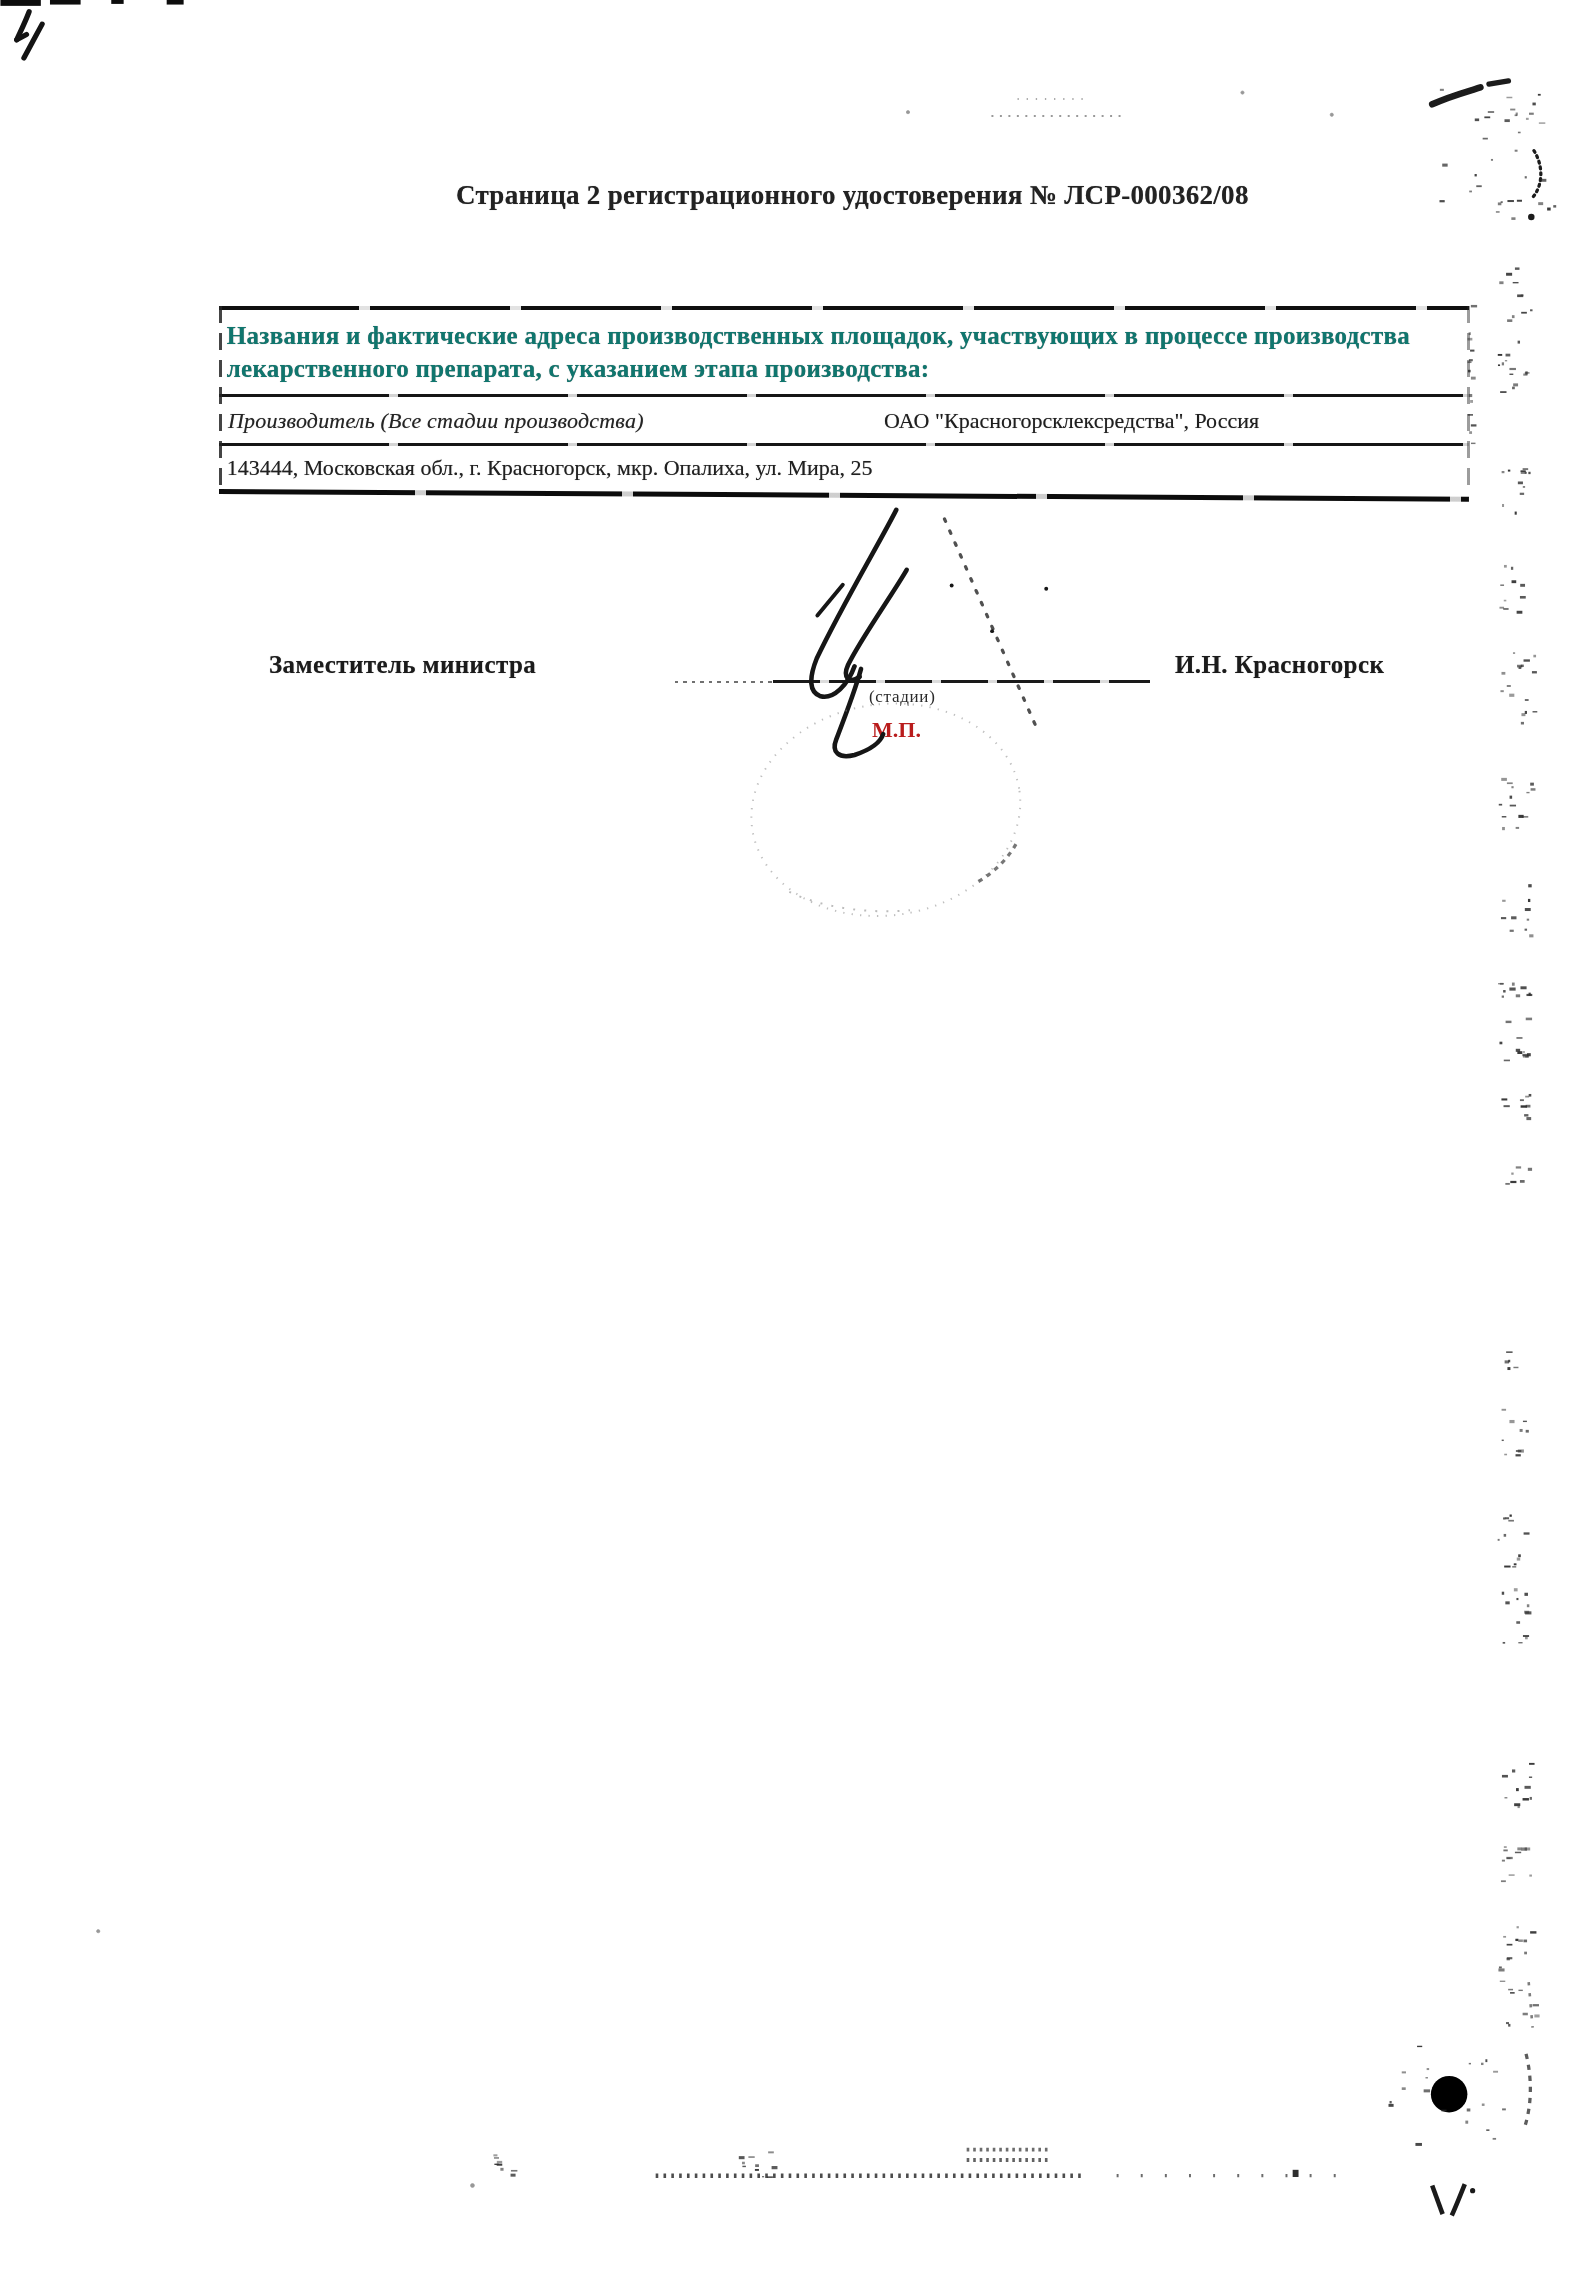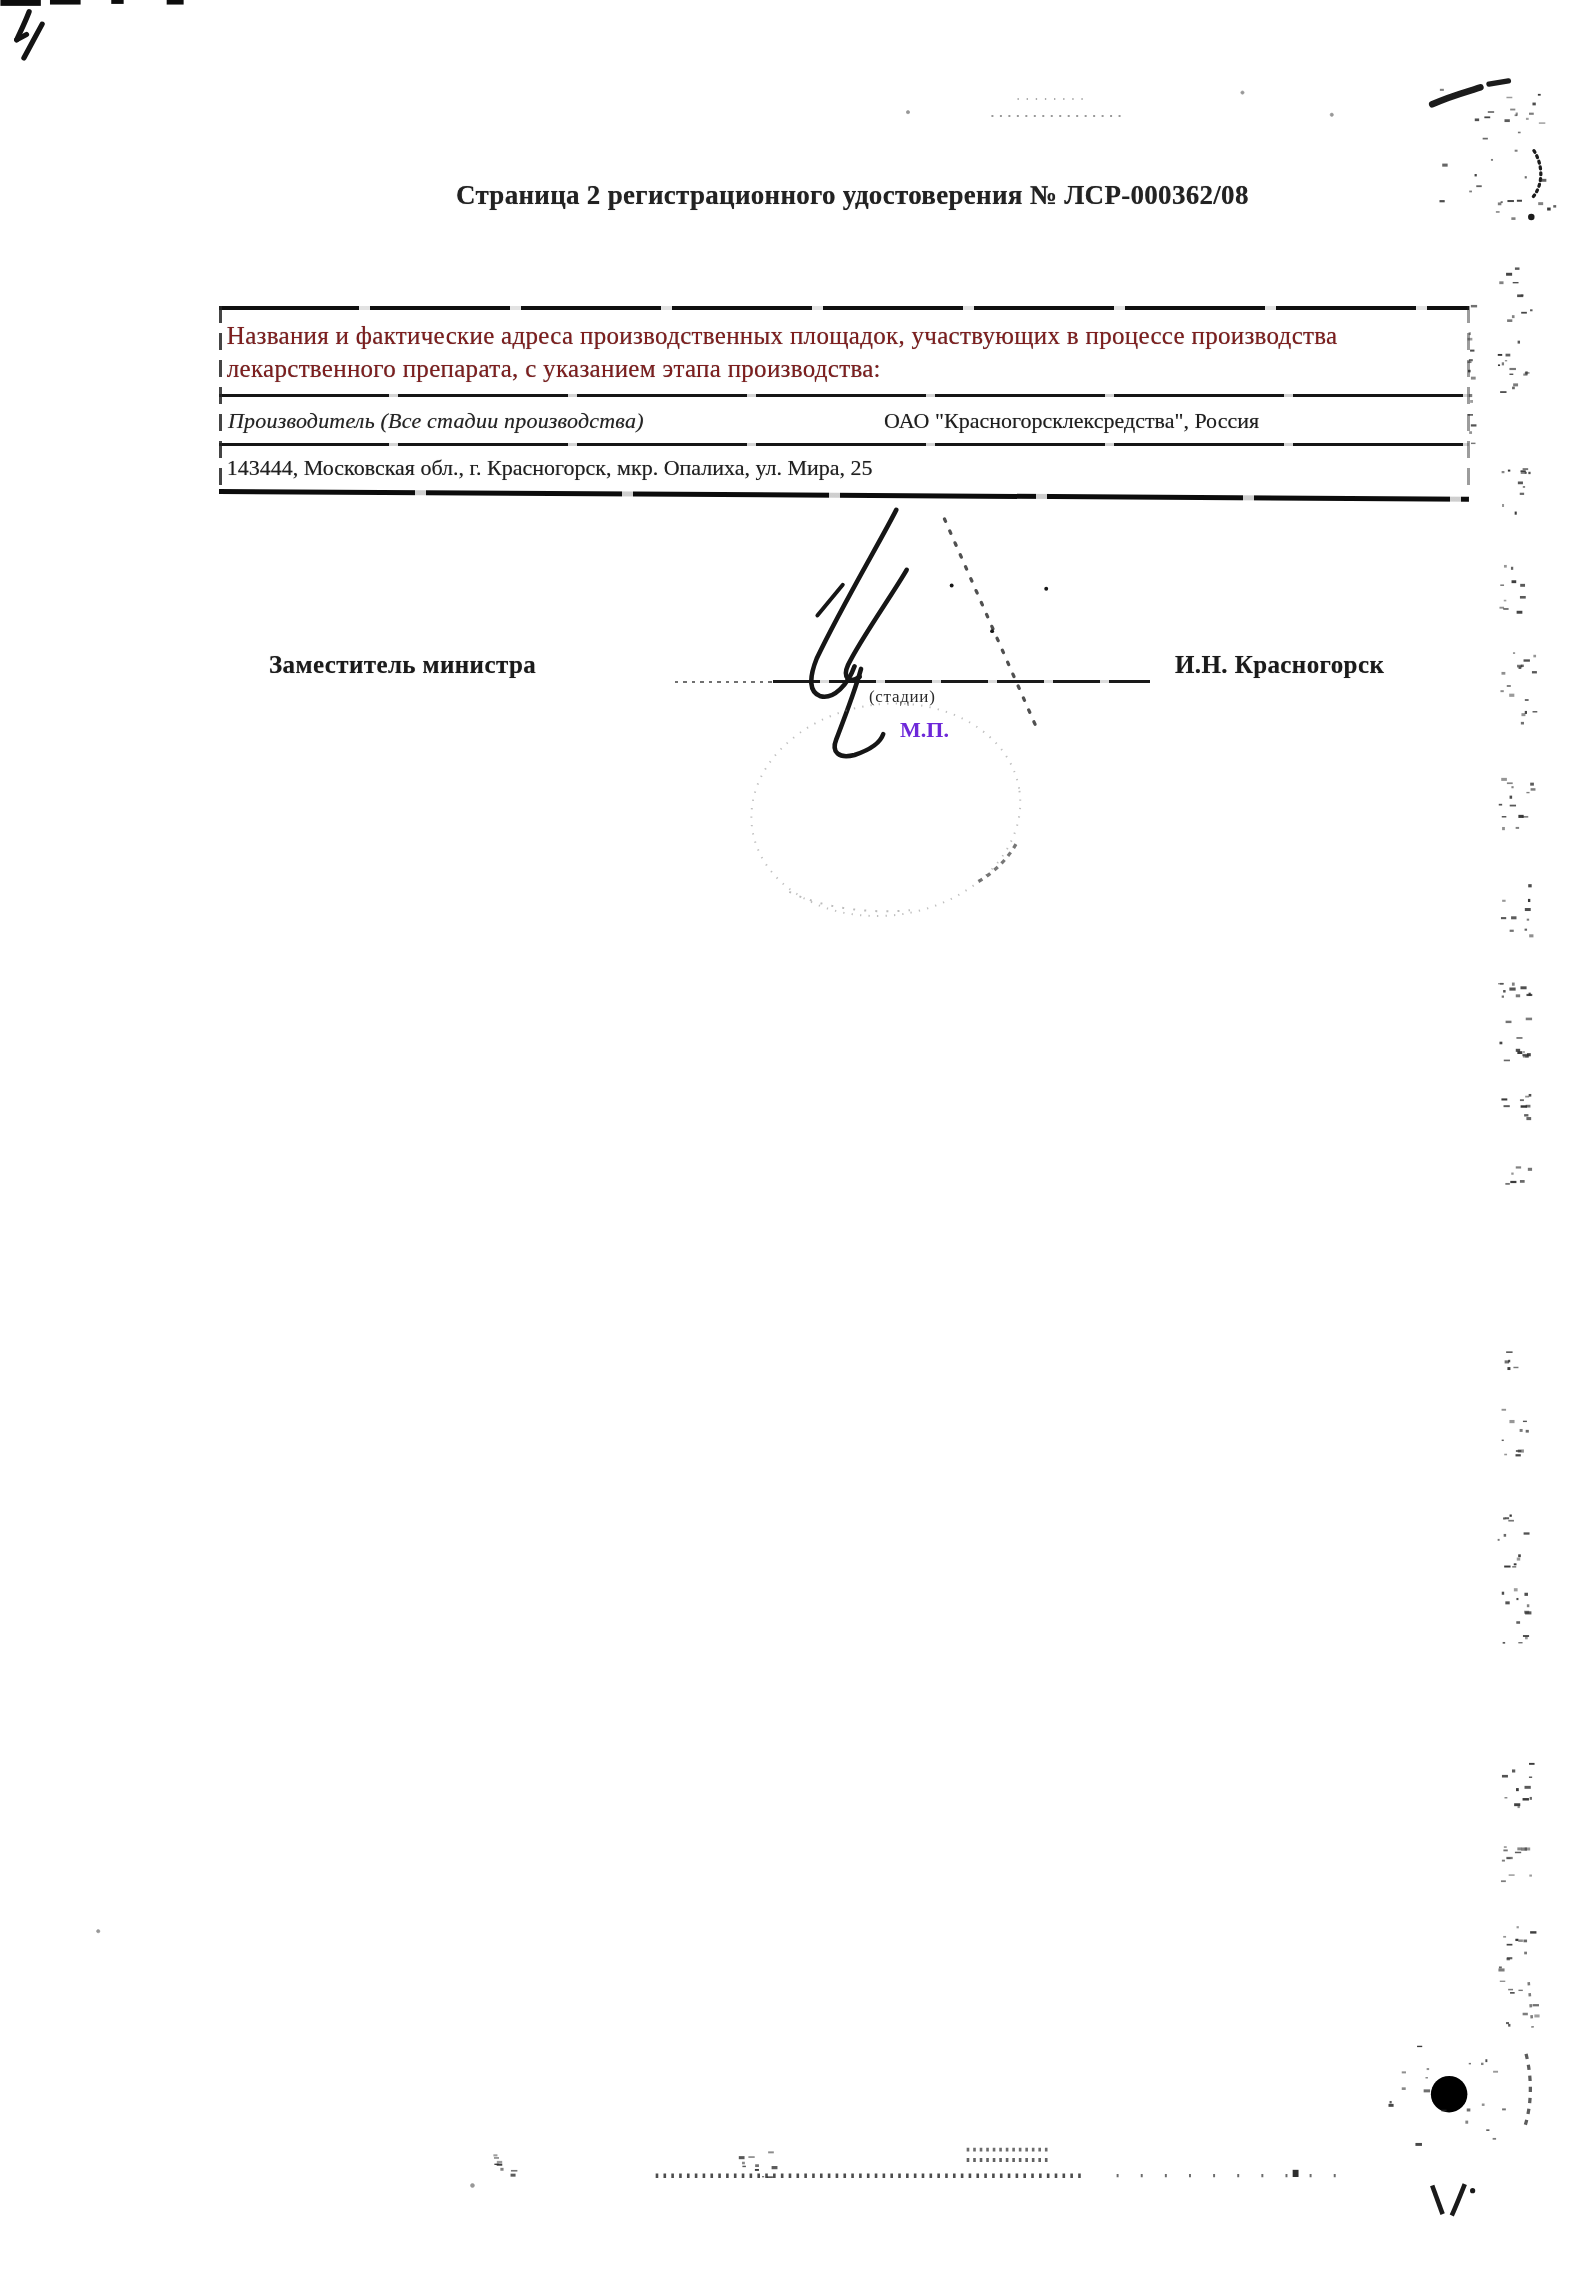--- a/index.html
+++ b/index.html
@@ -32,22 +32,22 @@
     background:repeating-linear-gradient(90deg,#0c0c0c 0 196px,rgba(12,12,12,.2) 196px 207px);
   }
   .v-rule{
     position:absolute;top:0;bottom:0;width:2.6px;
     background:repeating-linear-gradient(180deg,#242424 0 17px,transparent 17px 27px);
   }
   .v-rule.left{left:0;opacity:.85;}
   .v-rule.right{left:1248px;opacity:.45;}
   .t-row1{
     padding:9px 6.5px 9px 7.8px;
-    font-size:25px;font-weight:400;line-height:1.32;letter-spacing:0.3px;
-    color:#7f1d1d;text-shadow:0 0 0.7px rgba(25,25,25,.6);
+    font-size:25px;font-weight:700;line-height:1.32;letter-spacing:0.3px;
+    color:#0f766e;text-shadow:0 0 0.7px rgba(25,25,25,.6);
     white-space:normal;width:1206px;
   }
   .t-row2{position:relative;height:46px;font-size:22px;}
   .t-row2 .label{
     position:absolute;left:9px;top:10.4px;
     font-style:italic;font-weight:400;letter-spacing:0.2px;color:#242424;
     text-shadow:0 0 0.7px rgba(30,30,30,.5);
   }
   .t-row2 .value{
     position:absolute;left:665px;top:10.4px;color:#1e1e1e;
@@ -62,21 +62,21 @@
   .sig-name{left:1175px;top:651px;font-size:25px;font-weight:700;letter-spacing:0.4px;text-shadow:0 0 0.7px rgba(25,25,25,.55);}
   .sig-line-a{
     position:absolute;left:675px;top:681px;width:98px;height:2px;opacity:.7;
     background:repeating-linear-gradient(90deg,#333 0 3.3px,transparent 3.3px 8.5px);
   }
   .sig-line-b{
     position:absolute;left:773px;top:680px;width:377px;height:3.3px;
     background:repeating-linear-gradient(90deg,#1a1a1a 0 47px,rgba(20,20,20,.15) 47px 56px);
   }
   .sig-caption{left:869px;top:687px;font-size:17px;letter-spacing:0.7px;color:#2a2a2a;}
-  .sig-seal{left:872px;top:717px;font-size:22px;font-weight:700;color:#6d28d9;margin-left:28px;}
+  .sig-seal{left:872px;top:717px;font-size:22px;font-weight:700;color:#b91c1c;}
   .artifact-layer{position:absolute;left:0;top:0;pointer-events:none;}
 </style>
 </head>
 <body>
 
 <div class="page">
 
   <div class="scan-text doc-header">Страница 2 регистрационного удостоверения № ЛСР-000362/08</div>
 
   <div class="prod-table">

